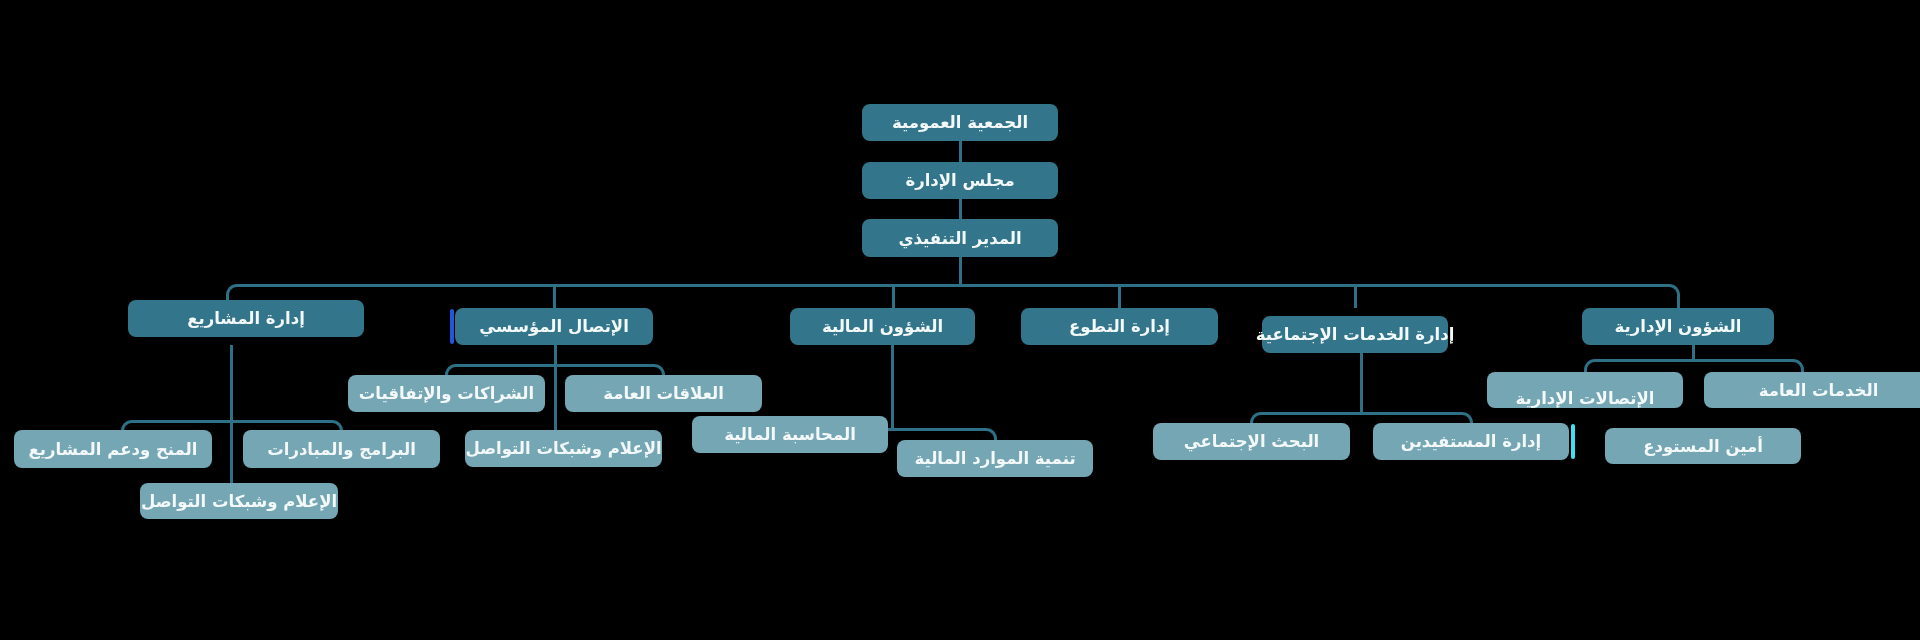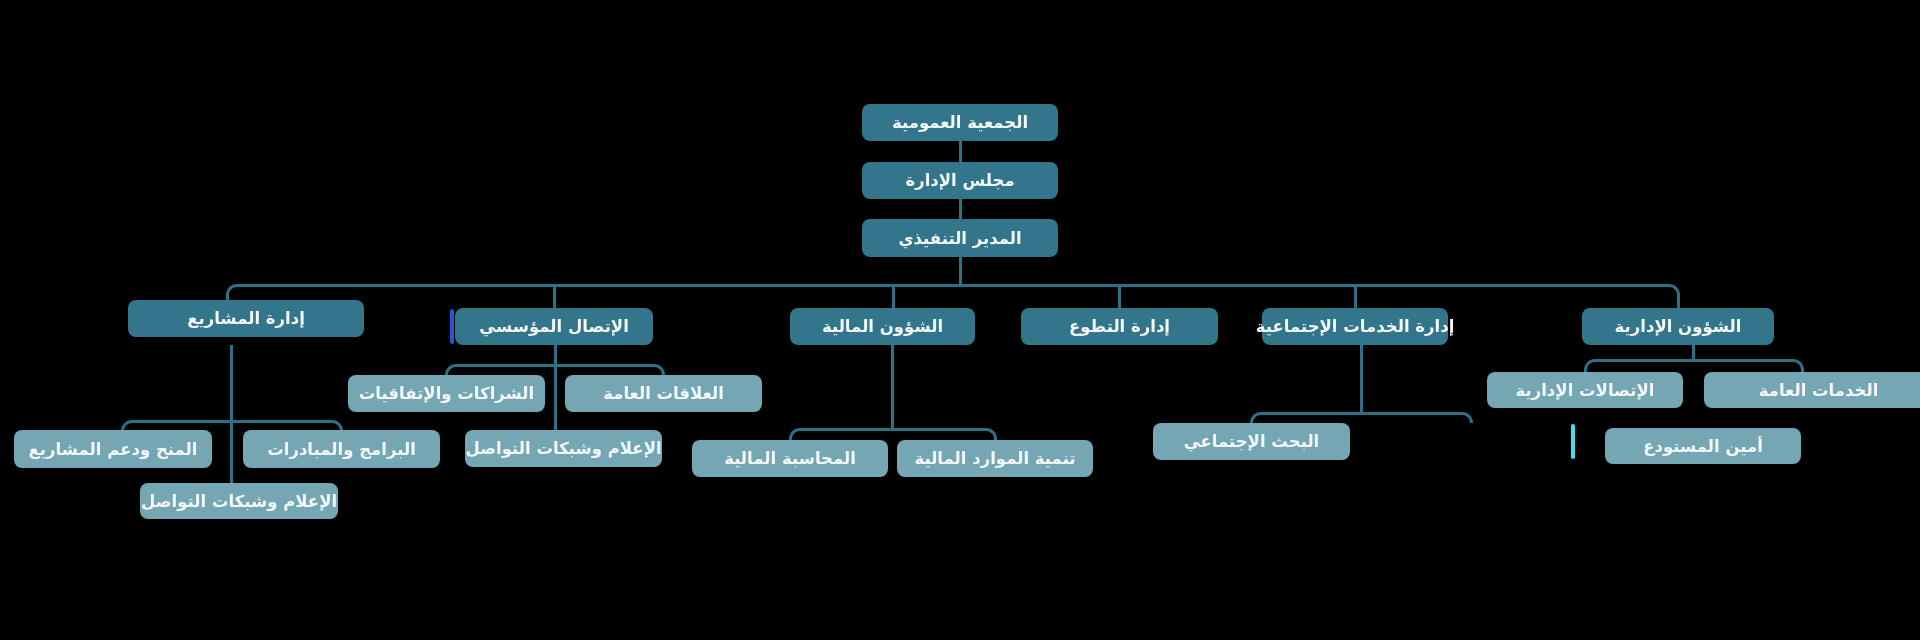--- a/index.html
+++ b/index.html
@@ -107,21 +107,21 @@
     <div class="node primary" style="left: 455px; top: 308px; width: 198px; height: 37px;">
       <span class="lbl">الإتصال المؤسسي</span>
     </div>
     <div class="sel" style="left: 449.5px; top: 309px; width: 4px; height: 35px; background: rgb(36, 86, 217);"></div>
     <div class="node primary" style="left: 790px; top: 308px; width: 185px; height: 37px;">
       <span class="lbl">الشؤون المالية</span>
     </div>
     <div class="node primary" style="left: 1021px; top: 308px; width: 197px; height: 37px;">
       <span class="lbl">إدارة التطوع</span>
     </div>
-    <div class="node primary" style="left: 1262px; top: 308px; width: 186px; height: 37px; align-items: center;">
+    <div class="node primary" style="left: 1262px; top: 316px; width: 186px; height: 37px; align-items: center;">
       <span class="lbl">إدارة الخدمات الإجتماعية</span>
     </div>
     <div class="node primary" style="left: 1582px; top: 308px; width: 192px; height: 37px;">
       <span class="lbl">الشؤون الإدارية</span>
     </div>
     <div class="node secondary" style="left: 14px; top: 430px; width: 198px; height: 38px;">
       <span class="lbl">المنح ودعم المشاريع</span>
     </div>
     <div class="node secondary" style="left: 243px; top: 430px; width: 197px; height: 38px; justify-content: center;">
       <span class="lbl">البرامج والمبادرات</span>
@@ -131,31 +131,34 @@
     </div>
     <div class="node secondary" style="left: 348px; top: 375px; width: 197px; height: 37px;">
       <span class="lbl">الشراكات والإتفاقيات</span>
     </div>
     <div class="node secondary" style="left: 565px; top: 375px; width: 197px; height: 37px;">
       <span class="lbl">العلاقات العامة</span>
     </div>
     <div class="node secondary" style="left: 465px; top: 430px; width: 197px; height: 37px;">
       <span class="lbl">الإعلام وشبكات التواصل</span>
     </div>
-    <div class="node secondary" style="left: 692px; top: 440px; width: 196px; height: 37px;">
+    <div class="node secondary" style="left: 692px; top: 416px; width: 196px; height: 37px;">
       <span class="lbl">المحاسبة المالية</span>
     </div>
     <div class="node secondary" style="left: 897px; top: 440px; width: 196px; height: 37px;">
       <span class="lbl">تنمية الموارد المالية</span>
     </div>
     <div class="node secondary" style="left: 1153px; top: 423px; width: 197px; height: 37px;">
       <span class="lbl">البحث الإجتماعي</span>
     </div>
+    <div class="node secondary" style="left: 1373px; top: 423px; width: 196px; height: 37px;">
+      <span class="lbl">إدارة المستفيدين</span>
+    </div>
     <div class="sel" style="left: 1570.5px; top: 424px; width: 4px; height: 35px; background: rgb(64, 224, 240);"></div>
-    <div class="node secondary" style="left: 1487px; top: 372px; width: 196px; height: 36px;">
+    <div class="node secondary" style="left: 1487px; top: 372px; width: 196px; height: 36px; align-items: flex-end;">
       <span class="lbl">الإتصالات الإدارية</span>
     </div>
     <div class="node secondary" style="left: 1704px; top: 372px; width: 229px; height: 36px;">
       <span class="lbl">الخدمات العامة</span>
     </div>
     <div class="node secondary" style="left: 1605px; top: 428px; width: 196px; height: 36px;">
       <span class="lbl">أمين المستودع</span>
     </div>
   </div>
 

